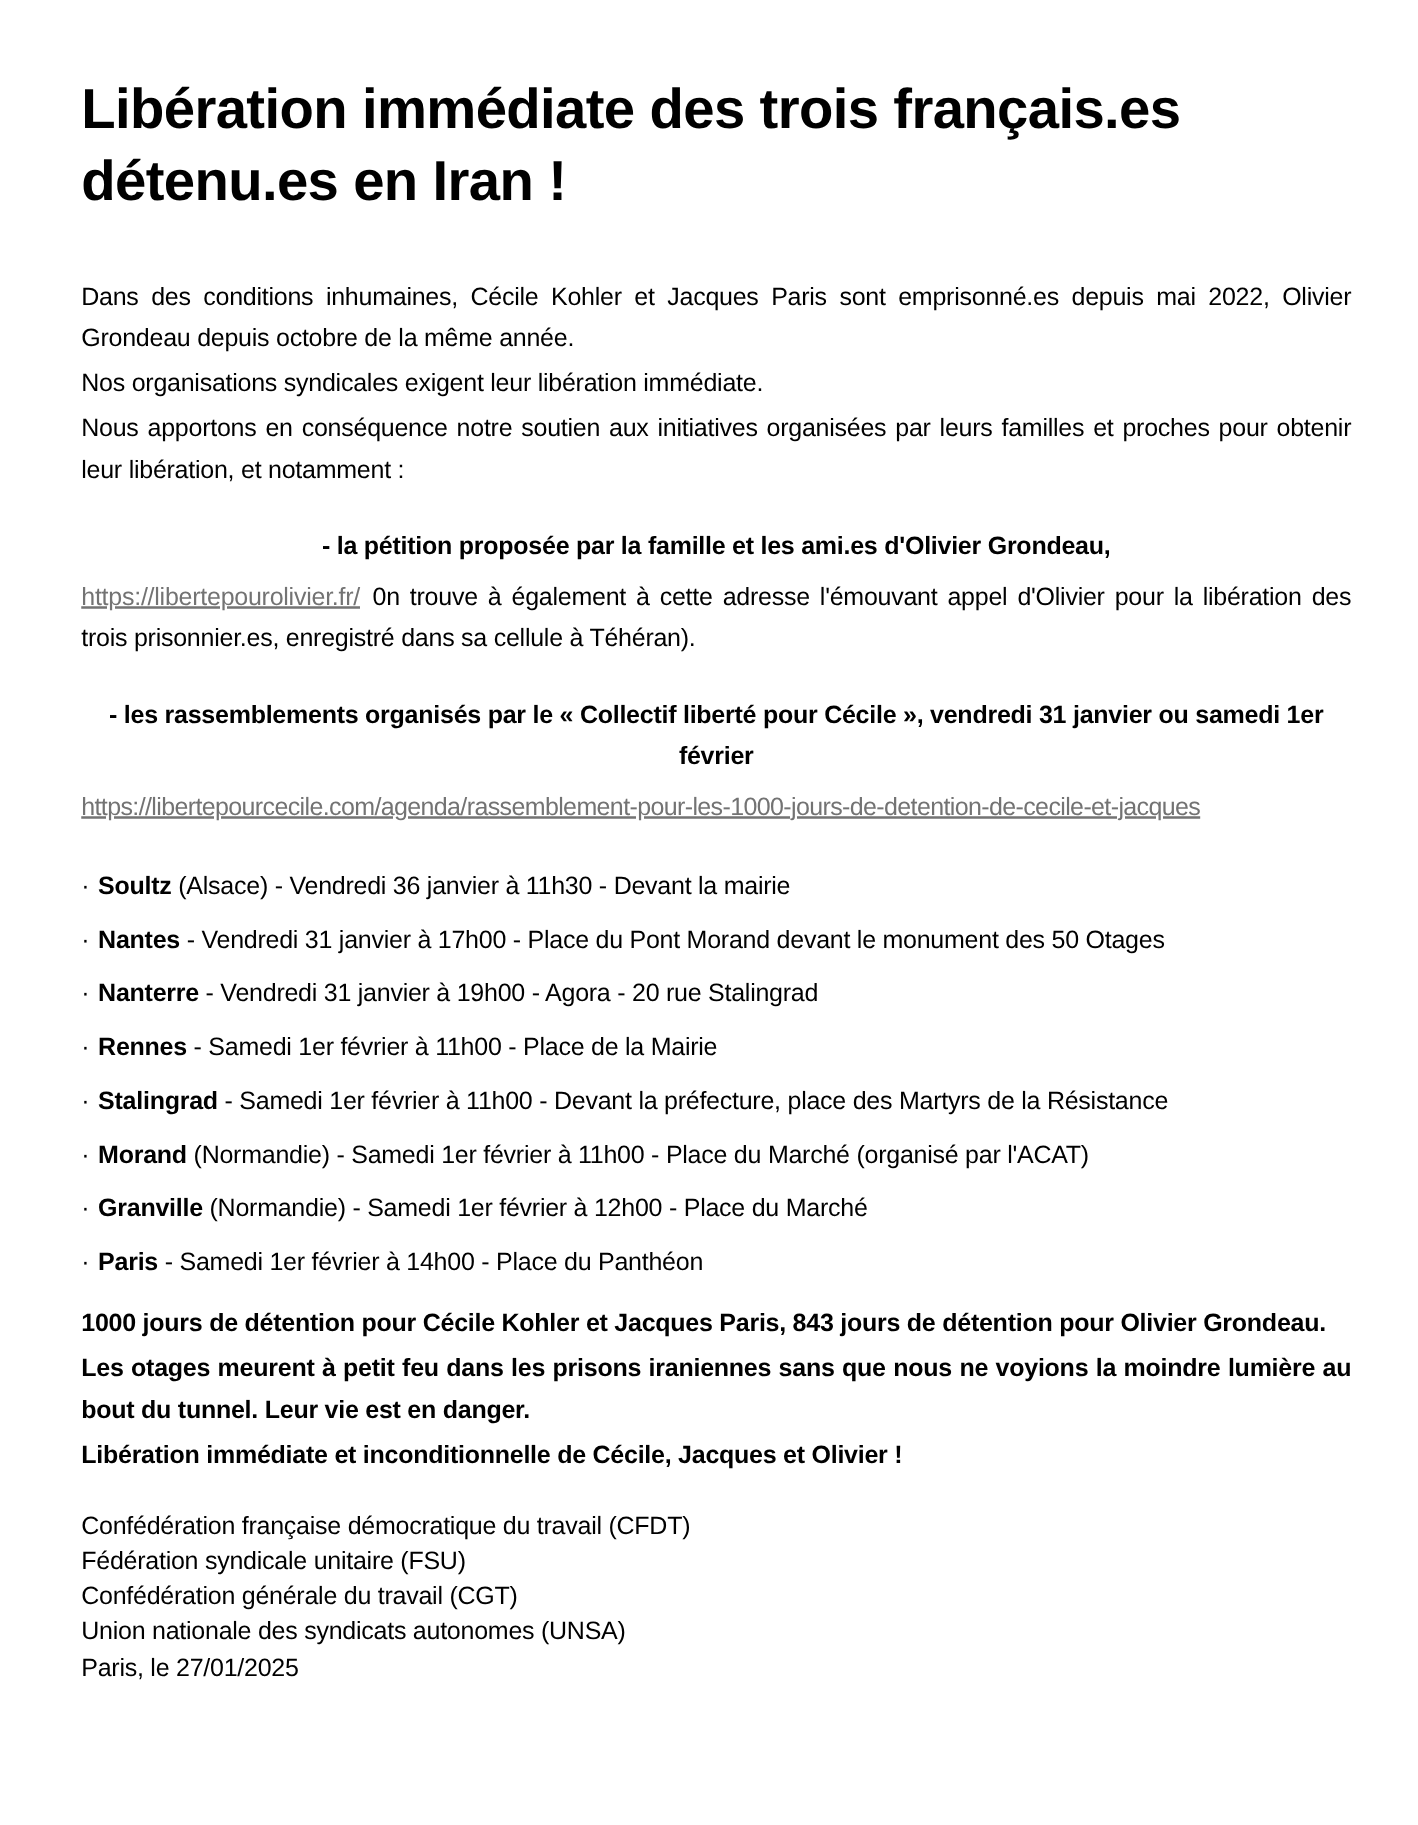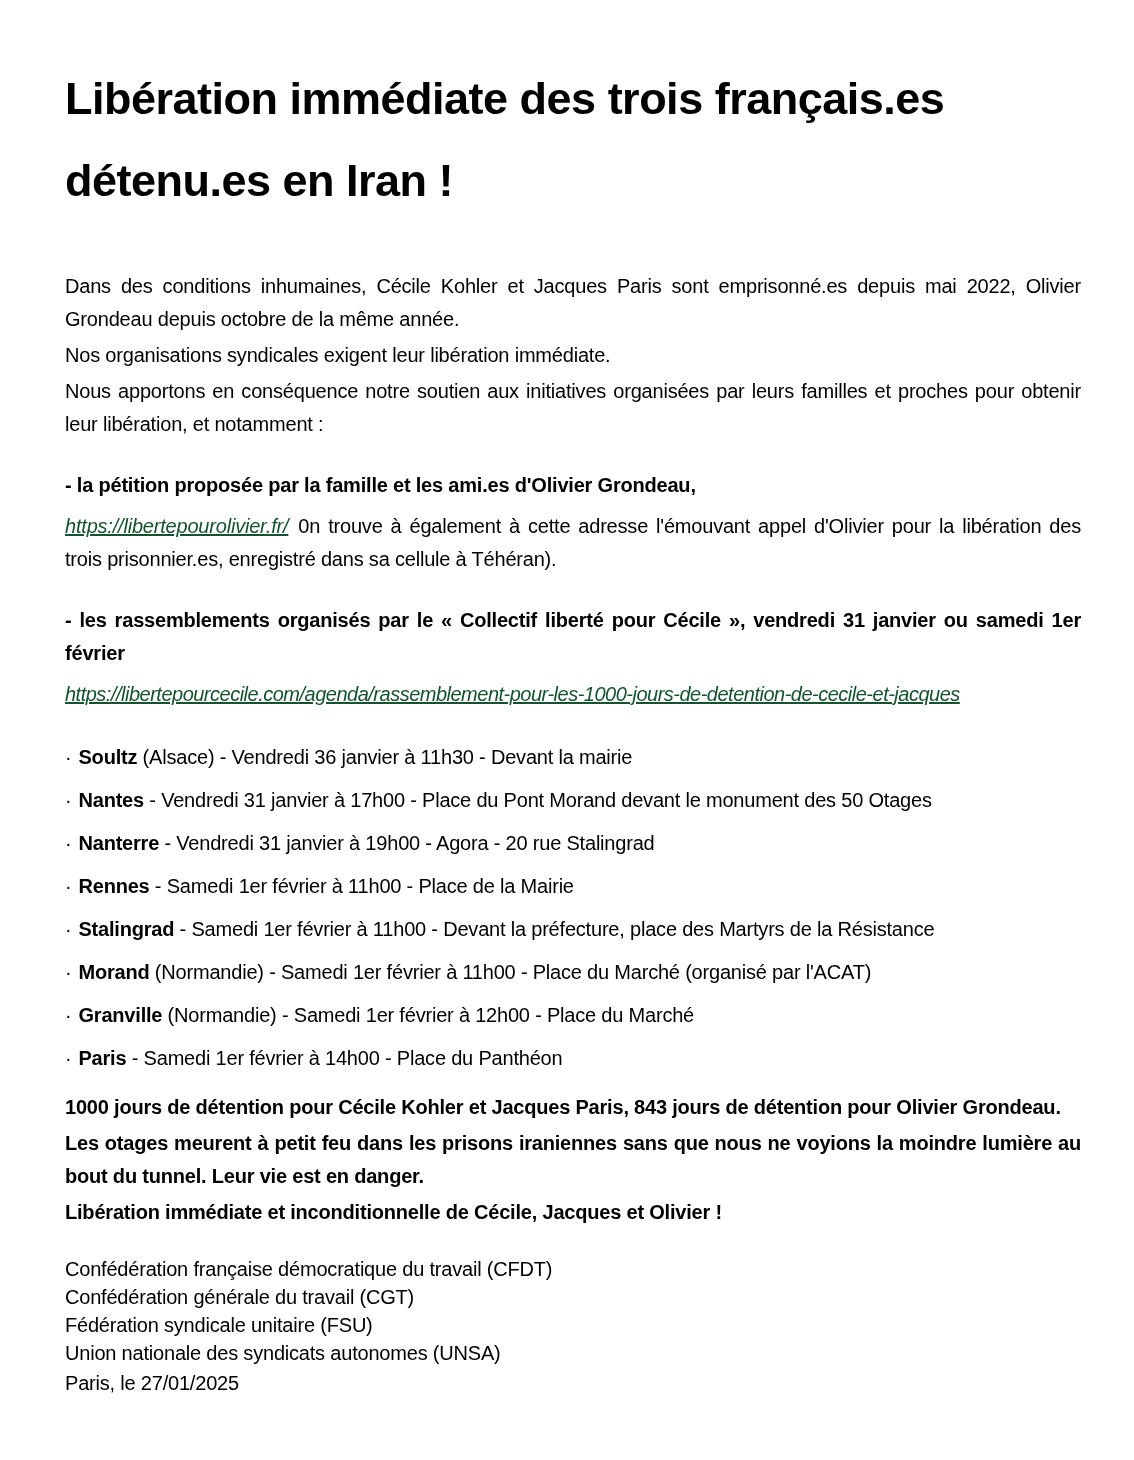--- a/index.html
+++ b/index.html
@@ -15,41 +15,41 @@
     background: #ffffff;
     padding: 58px 53px 30px 65px;
     font-family: "Liberation Sans", "DejaVu Sans", sans-serif;
     font-size: 20px;
     line-height: 33px;
     letter-spacing: -0.2px;
     color: #000000;
   }
   h1.doc-title {
     font-size: 45px;
-    line-height: 82px;
+    line-height: 58px;
     font-weight: bold;
     letter-spacing: -0.5px;
     margin: 0 0 48px 0;
   }
   p.para {
     margin: 0 0 3px 0;
   }
   .j { text-align: justify; }
   .bold { font-weight: bold; }
   h2.subhead {
     font-size: 20px;
     line-height: 33px;
     font-weight: bold;
     margin: 28px 0 8px 0;
+    text-align: center;
   }
   a.link {
-    color: #14532d;
+    color: #737373;
     text-decoration: underline;
     cursor: pointer;
-    font-style: italic;
   }
   .tight {
     letter-spacing: -0.5px;
     white-space: nowrap;
   }
   .after-link { margin-left: 10px; }
   ul.rally-list {
     list-style: none;
     margin: 30px 0 0 0;
     padding: 0;
@@ -98,20 +98,20 @@
   </ul>
 
   <div class="emphasis-block">
     <p class="para j bold">1000 jours de détention pour Cécile Kohler et Jacques Paris, 843 jours de détention pour Olivier Grondeau.</p>
     <p class="para j bold">Les otages meurent à petit feu dans les prisons iraniennes sans que nous ne voyions la moindre lumière au bout du tunnel. Leur vie est en danger.</p>
     <p class="para bold">Libération immédiate et inconditionnelle de Cécile, Jacques et Olivier !</p>
   </div>
 
   <div class="signatories">
     <div>Confédération française démocratique du travail (CFDT)</div>
+    <div>Fédération syndicale unitaire (FSU)</div>
     <div>Confédération générale du travail (CGT)</div>
-    <div>Fédération syndicale unitaire (FSU)</div>
     <div>Union nationale des syndicats autonomes (UNSA)</div>
   </div>
 
   <div class="dateline">Paris, le 27/01/2025</div>
 
 </div>
 
 </body></html>

